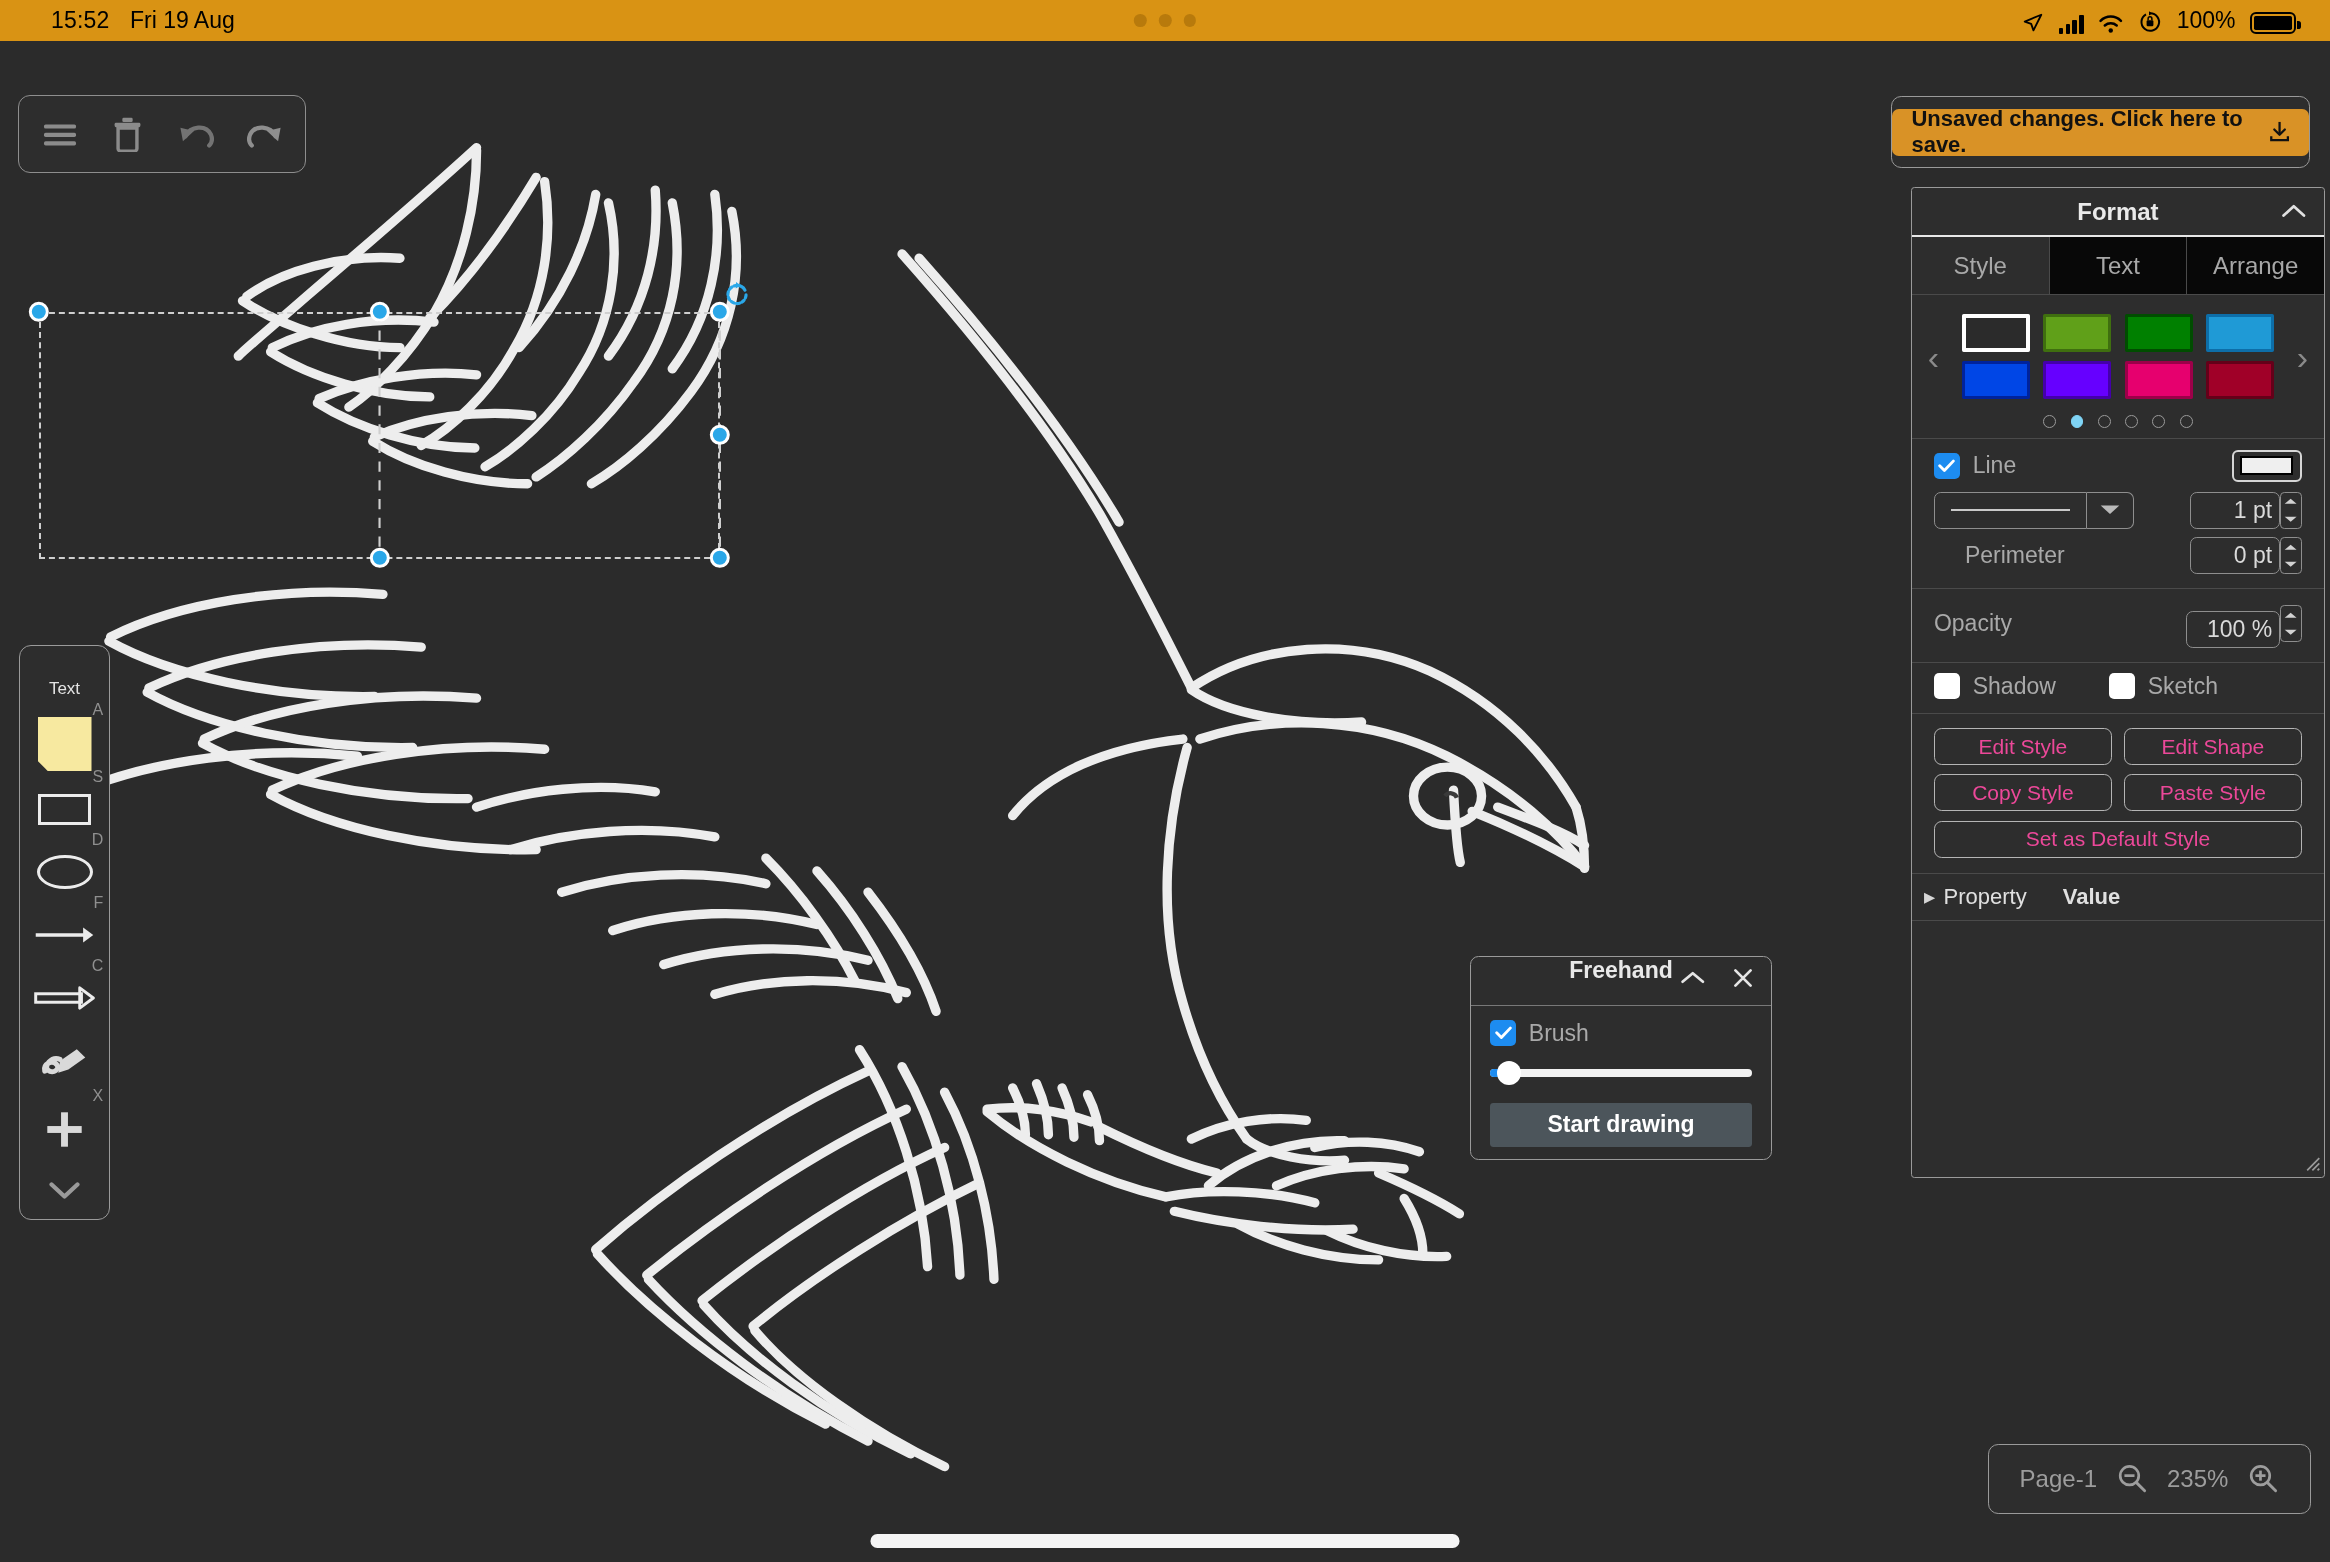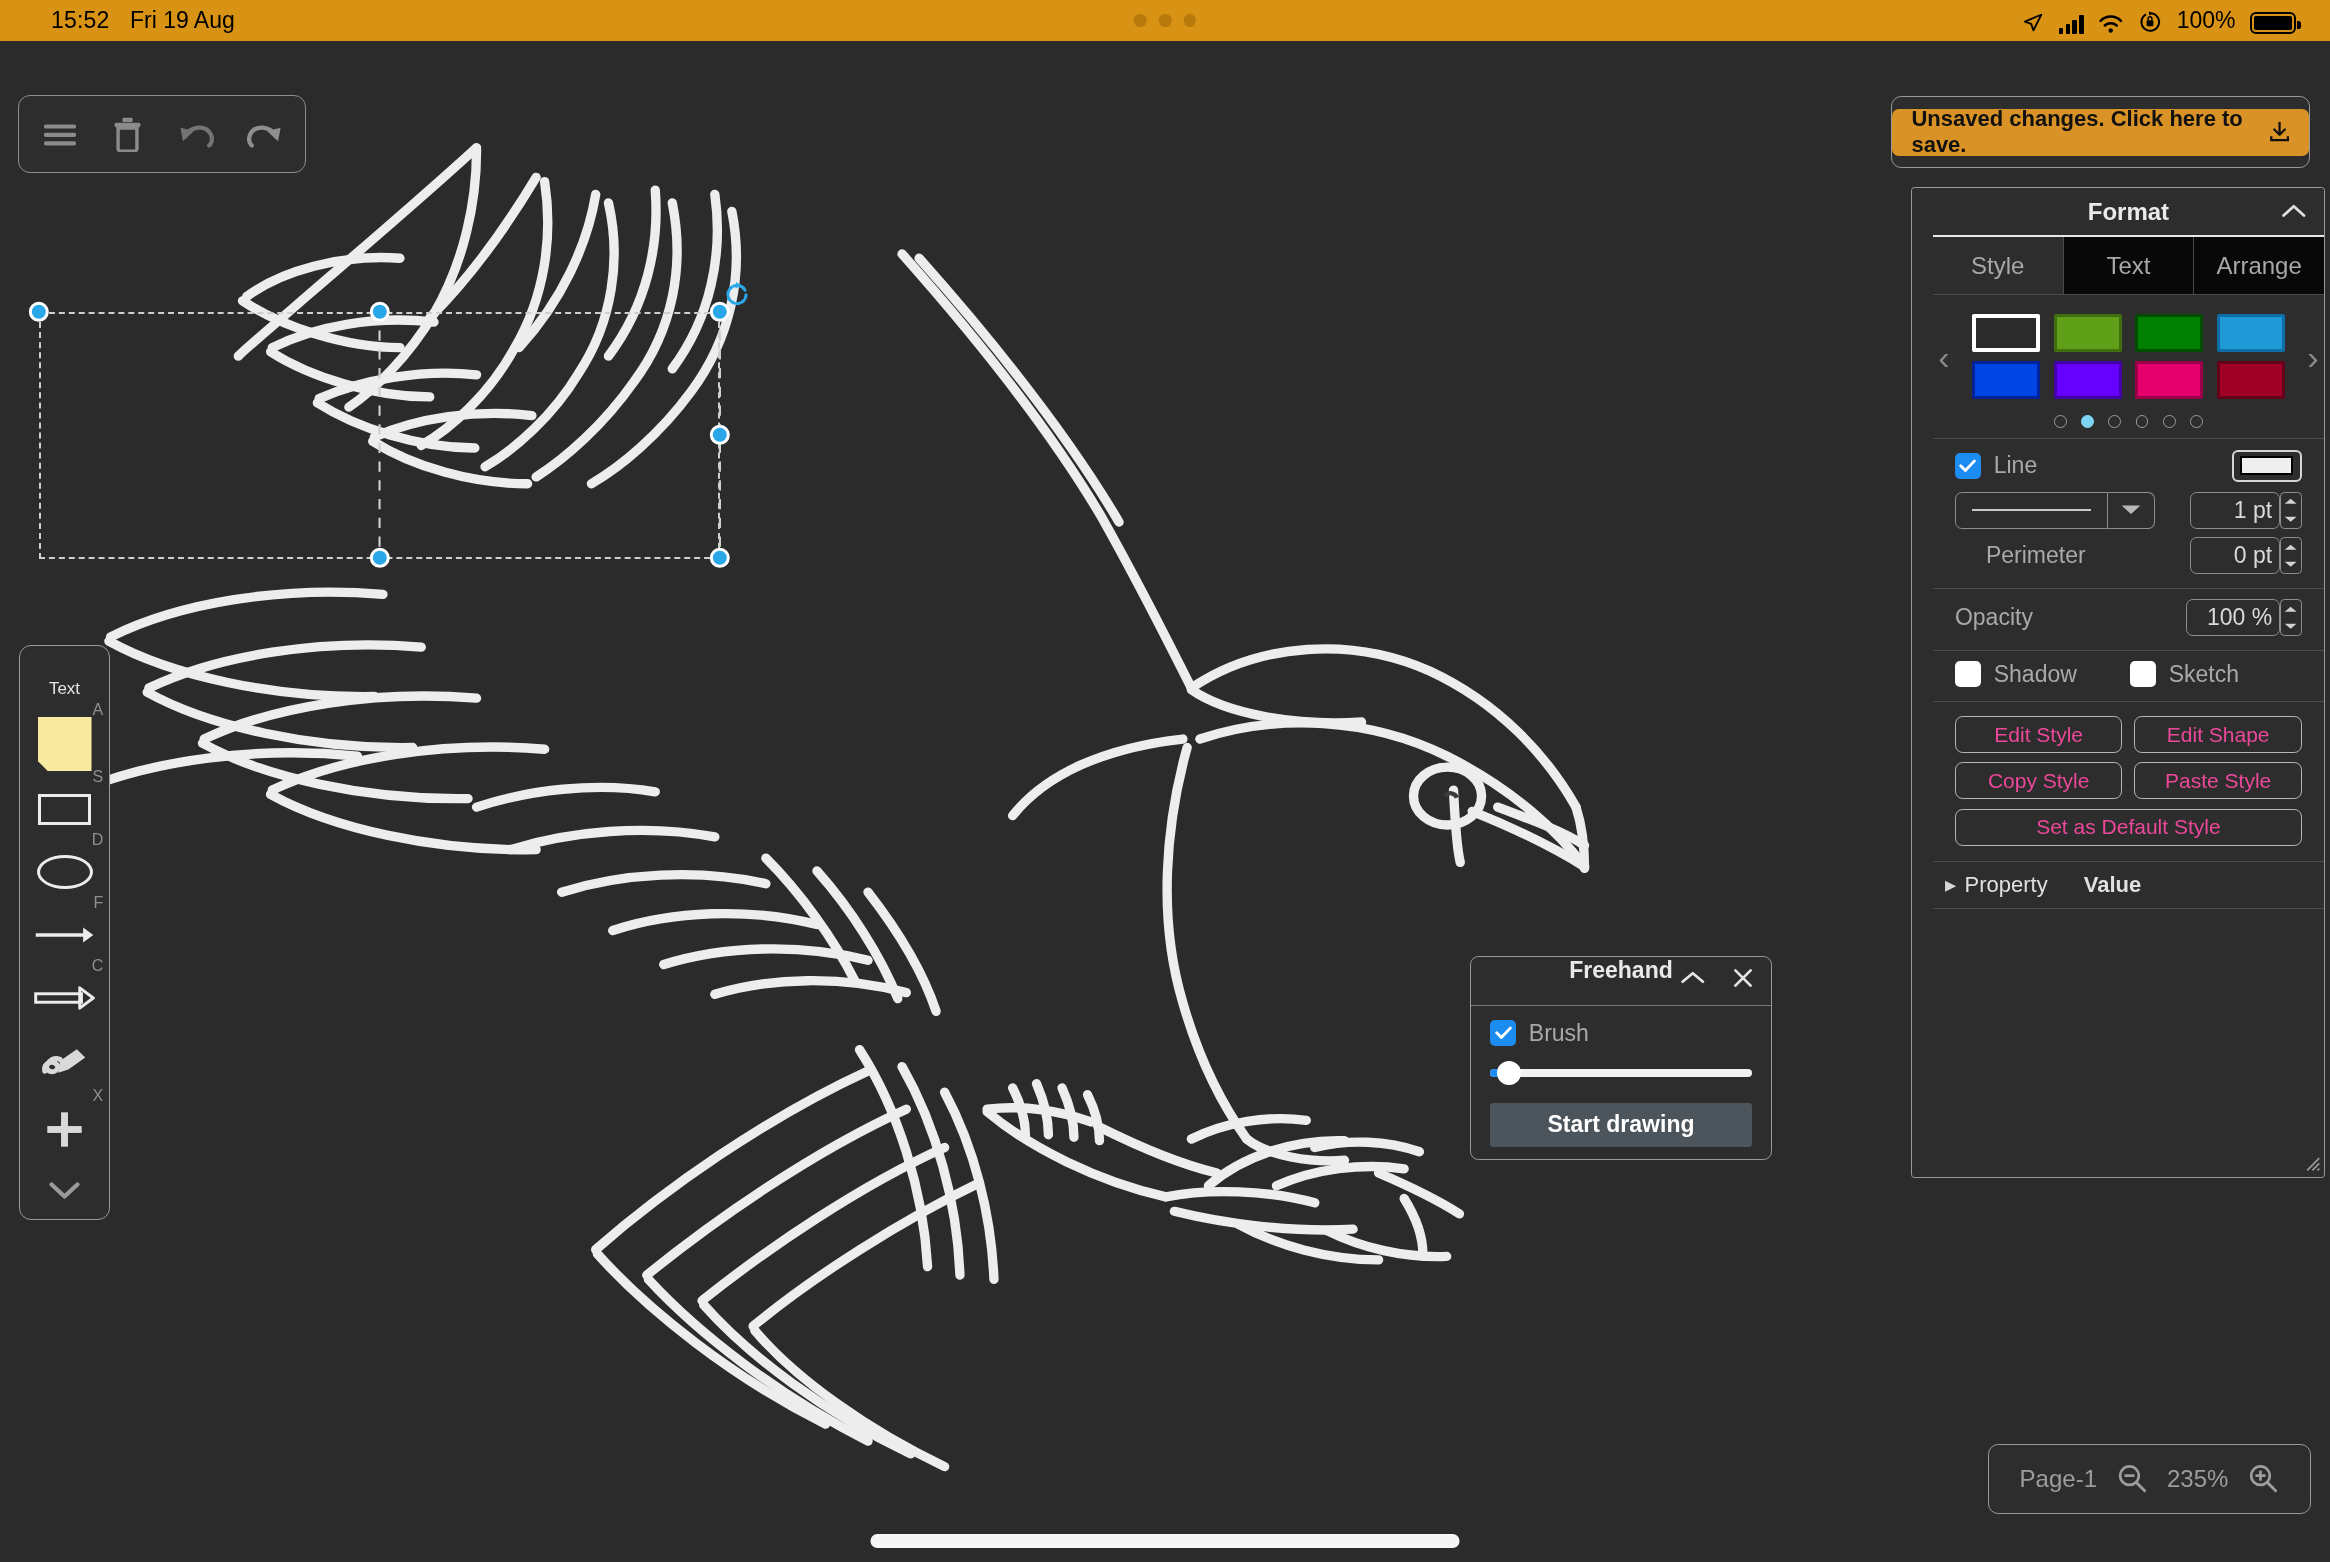--- a/index.html
+++ b/index.html
@@ -94,21 +94,21 @@
   .unsaved-btn {
     background: #d99226; border-radius: 6.8px; height: 47px;
     display: flex; align-items: center; gap: 12px; padding: 0 19px; cursor: pointer;
   }
   .unsaved-btn span { font-size: 22px; color: #111; font-weight: bold; }
 
   
   .fmt {
     position: absolute; right: 5.1px; top: 146px; width: 414px; height: 991px;
     background: #2d2d2d; border: 1.7px solid #9a9a9a; border-radius: 3.4px;
-    display: flex; flex-direction: column; padding-left: 21px;
+    display: flex; flex-direction: column;
   }
   .fmt-head {
     height: 49px; display: flex; align-items: center; justify-content: center;
     position: relative; border-bottom: 2.1px solid #e8e8e8;
   }
   .fmt-head-title { font-size: 24px; color: #eaeaea; font-weight: bold; }
   .fmt-collapse { position: absolute; right: 17px; top: 50%; transform: translateY(-50%); cursor:pointer; }
   .fmt-tabs { display: flex; height: 58px; border-bottom: 1.3px solid #4a4a4a; }
   .fmt-tab {
     flex: 1; display: flex; align-items: center; justify-content: center;
@@ -562,21 +562,21 @@
                 <path d="M2 2 L9 8 L16 2 Z" fill="#d2d2d2"></path>
               </svg>
           </span>
         </div>
       </div>
 
       <div class="sect">
         <div class="row">
           <span class="opa-lbl">Opacity</span>
           <span style="flex:1"></span>
-          <span class="numbox" style="width:94px;">100 %</span>
+          <span class="numbox" style="width:94px;margin-top:12px;">100 %</span>
           <span class="spin">
             <svg width="15.3" height="8.5" viewBox="0 0 18 10">
                 <path d="M2 8 L9 2 L16 8 Z" fill="#d2d2d2"></path>
               </svg>
             <svg width="15.3" height="8.5" viewBox="0 0 18 10">
                 <path d="M2 2 L9 8 L16 2 Z" fill="#d2d2d2"></path>
               </svg>
           </span>
         </div>
       </div>

